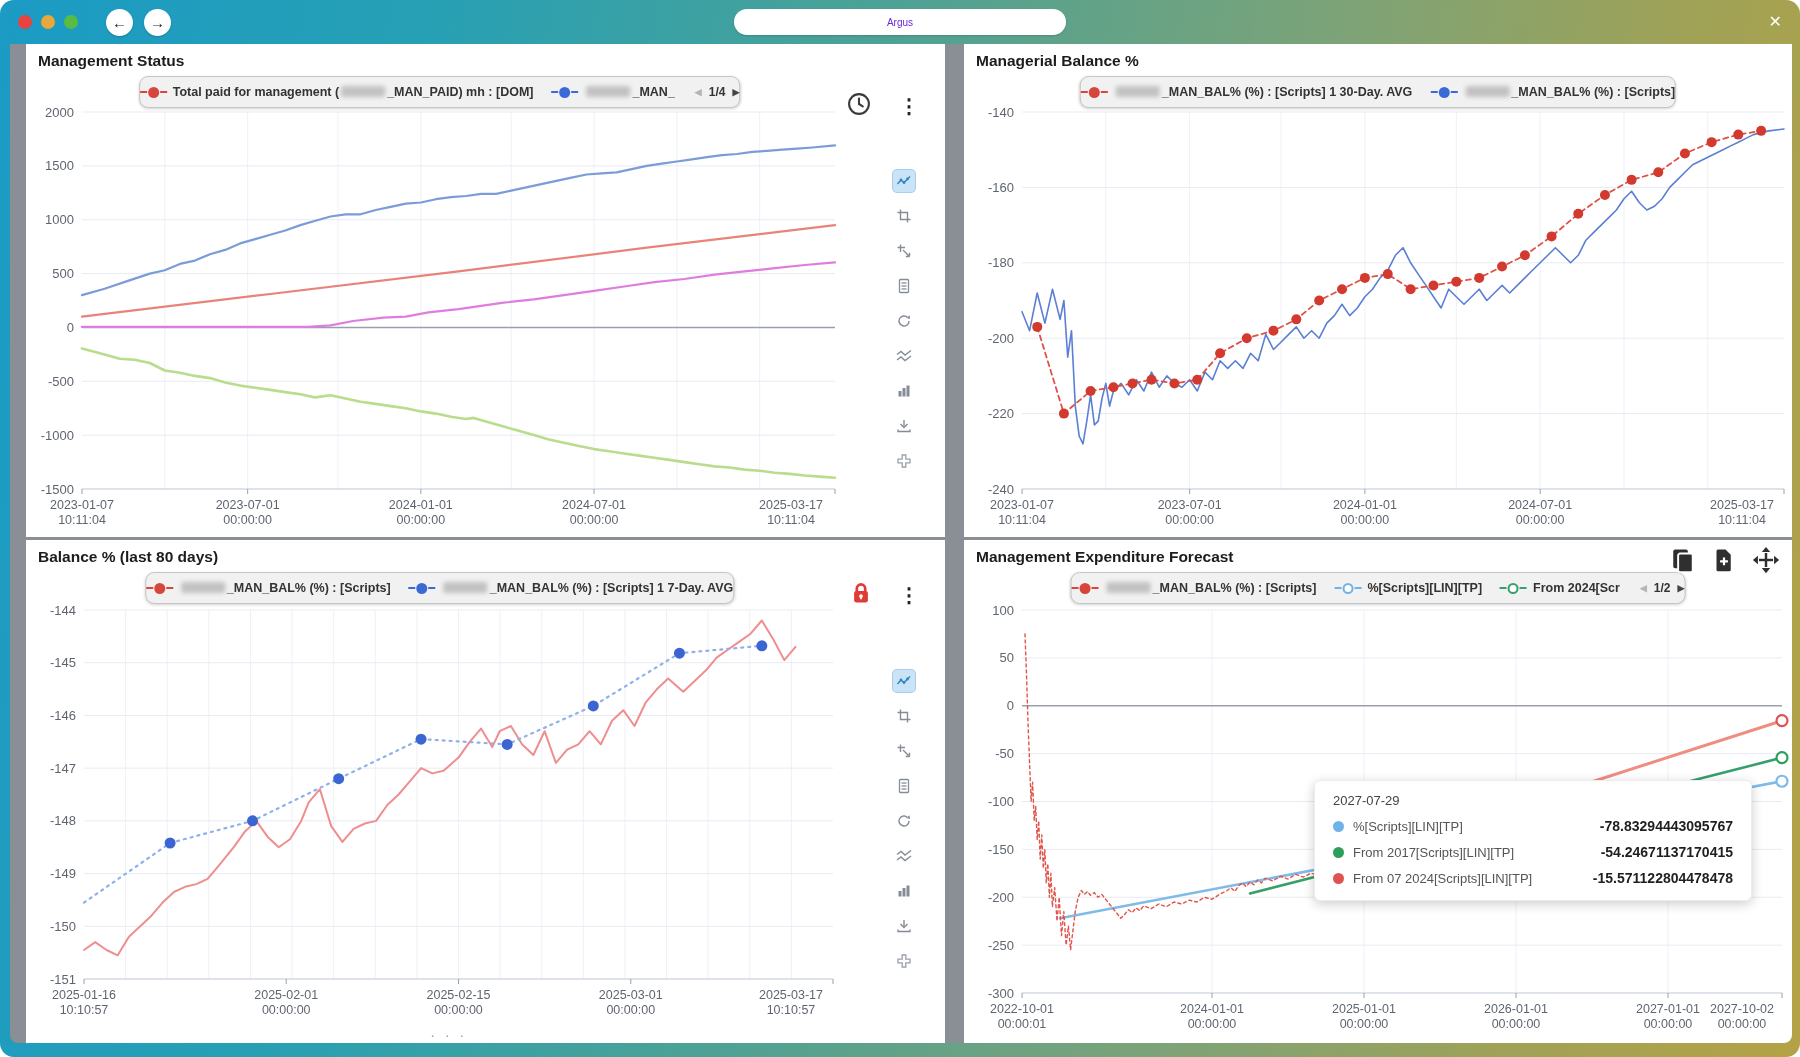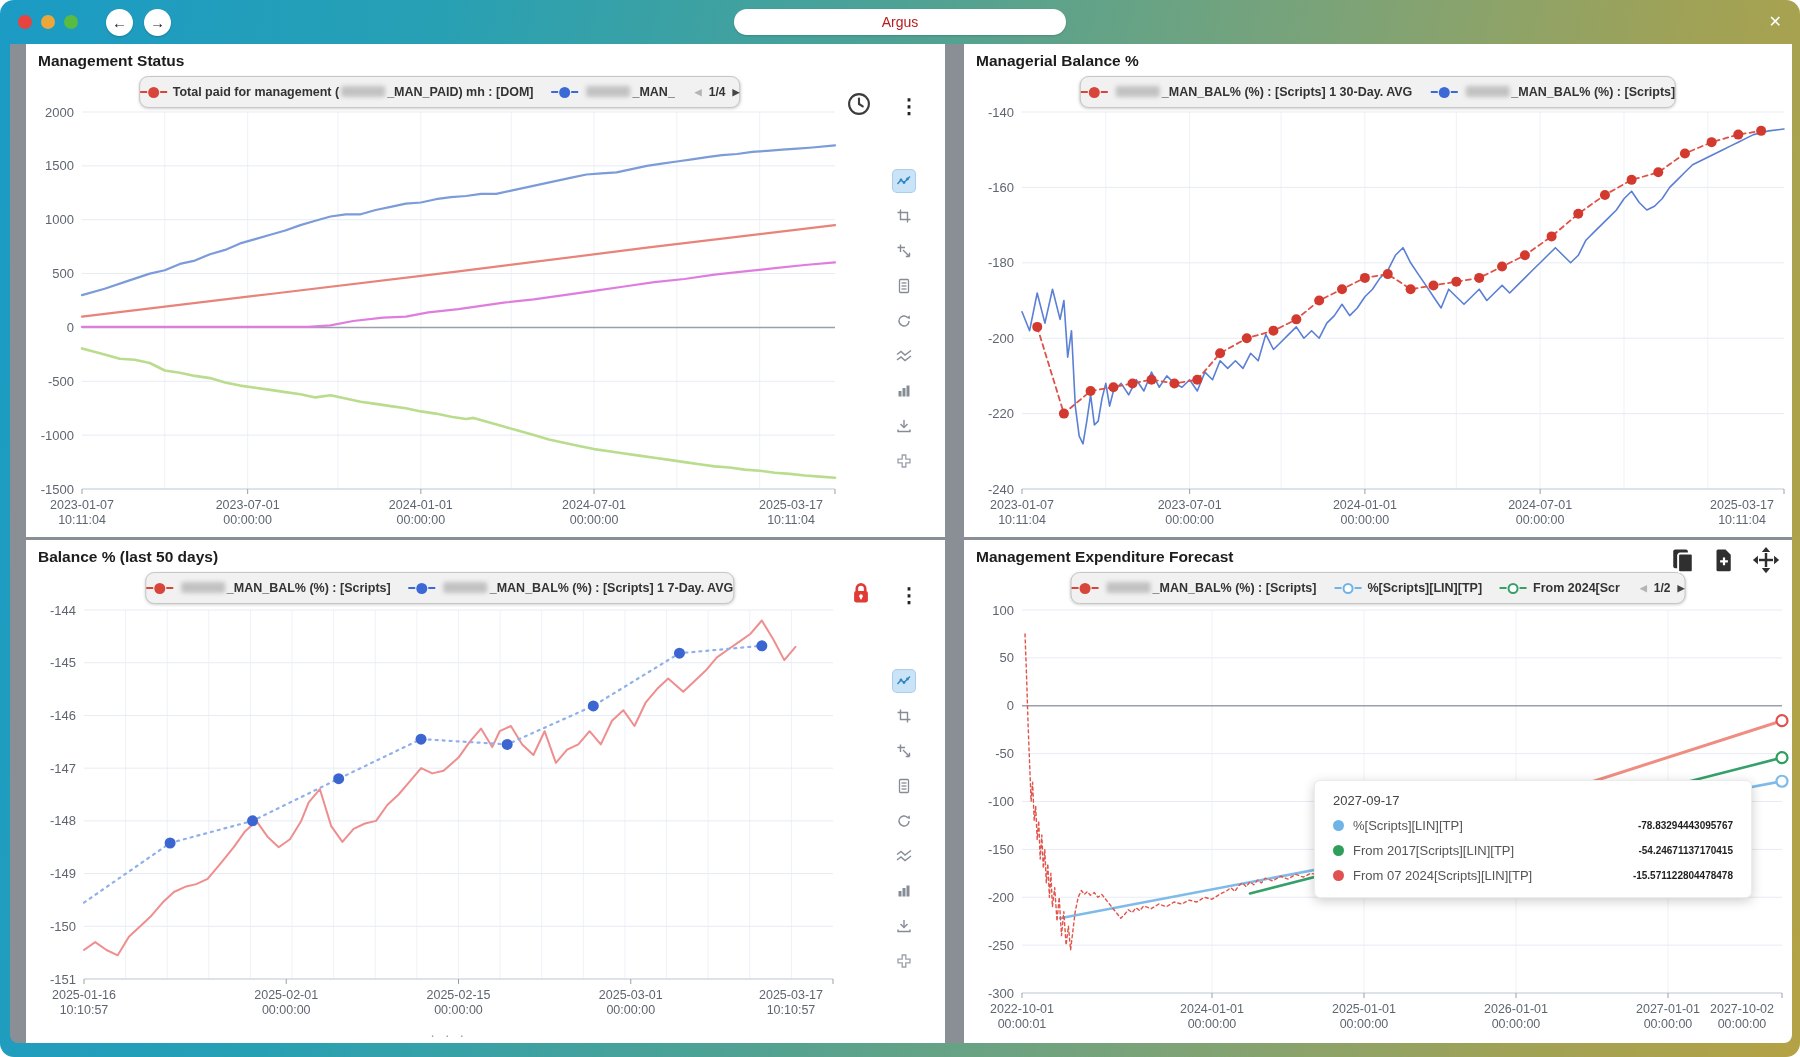--- a/index.html
+++ b/index.html
@@ -9,21 +9,21 @@
   .titlebar{height:44px;position:relative;display:flex;align-items:center;}
   .lights{display:flex;gap:9px;margin-left:18px;}
   .light{width:14px;height:14px;border-radius:50%;}
   .light.red{background:#e8433f;}
   .light.yellow{background:#e9a73c;}
   .light.green{background:#58bb42;}
   .navbtns{display:flex;gap:11px;margin-left:28px;}
   .navbtn{width:27px;height:27px;border-radius:50%;background:#fff;display:flex;align-items:center;justify-content:center;
     font-size:15px;color:#222;box-shadow:0 1px 2px rgba(0,0,0,.2);cursor:default;}
   .titlepill{position:absolute;left:50%;transform:translateX(-50%);width:332px;height:26px;background:#fff;border-radius:14px;
-    display:flex;align-items:center;justify-content:center;font-size:14px;color:#b91c1c;box-shadow:0 1px 2px rgba(0,0,0,.15);}
+    display:flex;align-items:center;justify-content:center;font-size:10px;color:#6d28d9;box-shadow:0 1px 2px rgba(0,0,0,.15);}
   .closebtn{position:absolute;right:18px;top:50%;transform:translateY(-50%);color:#fff;font-size:16px;line-height:1;}
   .content{position:absolute;top:44px;left:10px;right:8px;bottom:14px;background:#8a8f96;display:grid;
     grid-template-columns:935px 1fr;grid-template-rows:493px 1fr;gap:3px;border-radius:0 0 8px 8px;overflow:hidden;}
   .panel{background:#fff;position:relative;overflow:hidden;margin-left:16px;}
   .ptitle{position:absolute;top:8px;left:12px;font-size:15.5px;font-weight:bold;color:#1c1c1c;z-index:4;}
   .legend{position:absolute;top:32px;background:#f1f1f1;border:1px solid #c6c6c6;border-radius:9px;
     box-shadow:0 1px 3px rgba(0,0,0,.18);padding:8px 0;display:flex;align-items:center;gap:18px;
     font-size:12.5px;font-weight:600;color:#333;white-space:nowrap;z-index:5;}
   .legend.ctr{left:50%;transform:translateX(-50%);justify-content:flex-end;}
   .legend.ctrL{left:45%;transform:translateX(-50%);}
@@ -58,21 +58,21 @@
   svg text{font-family:"Liberation Sans",sans-serif;}
   .tooltip{position:absolute;left:350px;top:240px;width:400px;background:#fff;border:1px solid #ececec;border-radius:6px;
     box-shadow:0 3px 12px rgba(0,0,0,.2);padding:12px 18px 14px;z-index:8;}
   .tt-date{font-size:13px;color:#444;}
   .tt-row{display:flex;align-items:center;gap:9px;font-size:13px;color:#555;margin-top:10px;}
   .tt-dot{width:11px;height:11px;border-radius:50%;flex:none;}
   .tt-dot.b{background:#6fb4e8;}
   .tt-dot.g{background:#2e9e5b;}
   .tt-dot.r{background:#e05252;}
   .tt-name{flex:1;}
-  .tt-val{font-weight:bold;color:#1f1f1f;font-size:10px;}
+  .tt-val{font-weight:bold;color:#1f1f1f;font-size:14px;}
   .dots3{position:absolute;bottom:0px;left:44%;color:#9aa0aa;font-size:14px;letter-spacing:3px;z-index:4;}
 </style>
 </head>
 <body>
 
 <div class="window">
   <div class="titlebar">
     <div class="lights">
       <span class="light red"></span>
       <span class="light yellow"></span>
@@ -325,21 +325,21 @@
             <circle cx="661.6" cy="79.86" r="5" fill="#d33a2f" stroke="none" stroke-width="0"></circle>
             <circle cx="688.27" cy="72.32" r="5" fill="#d33a2f" stroke="none" stroke-width="0"></circle>
             <circle cx="714.9399999999999" cy="53.47" r="5" fill="#d33a2f" stroke="none" stroke-width="0"></circle>
             <circle cx="741.61" cy="42.16" r="5" fill="#d33a2f" stroke="none" stroke-width="0"></circle>
             <circle cx="768.28" cy="34.62" r="5" fill="#d33a2f" stroke="none" stroke-width="0"></circle>
             <circle cx="791.14" cy="30.85" r="5" fill="#d33a2f" stroke="none" stroke-width="0"></circle>
           </svg></div>
     </div>
 
     <div class="panel">
-      <div class="ptitle">Balance % (last 50 days)</div>
+      <div class="ptitle">Balance % (last 80 days)</div>
       <div class="legend ctrL">
         <span class="litem">
           <span class="lmark c-red">
               <i class="d"></i>
               <i class="c"></i>
               <i class="d"></i>
             </span>
           <span><span class="blur"></span><span>_MAN_BAL% (%) : [Scripts]</span></span>
         </span>
         <span class="litem">
@@ -583,21 +583,21 @@
             <text x="772" y="430" text-anchor="middle" fill="#5f6570" font-size="12.5">00:00:00</text>
             <path d="M90.0 320.3L812.0 183.2" fill="none" stroke="#7fbbe8" stroke-width="2.6" stroke-linejoin="round" stroke-linecap="round"></path>
             <path d="M280.0 295.4L812.0 159.7" fill="none" stroke="#35a06a" stroke-width="2.6" stroke-linejoin="round" stroke-linecap="round"></path>
             <path d="M55.0 35.9L56.6 79.0L58.1 126.9L59.6 165.2L61.1 203.5L62.6 184.3L64.2 222.7L65.7 208.3L67.2 241.8L68.7 222.7L70.2 261.0L71.8 237.0L73.3 270.5L74.8 251.4L76.3 284.9L77.8 265.7L79.4 299.3L80.9 275.3L82.4 308.8L84.7 289.7L87.0 323.2L89.2 299.3L91.5 337.6L93.8 313.6L96.1 347.1L98.4 328.0L100.6 351.9L102.9 332.8L105.2 313.6L108.2 299.3L111.3 292.5L114.3 296.4L117.4 293.5L120.4 297.3L124.2 294.5L128.0 299.3L131.8 296.4L135.6 301.2L139.4 306.0L143.2 310.7L147.0 315.5L150.8 320.3L154.6 316.5L158.4 311.7L162.2 314.6L166.0 309.8L169.8 312.7L173.6 307.9L181.2 310.7L188.8 306.0L196.4 308.8L204.0 304.0L211.6 306.0L219.2 302.1L226.8 304.0L234.4 299.3L242.0 301.2L249.6 296.4L257.2 292.5L261.0 289.7L264.8 293.5L268.6 287.8L272.4 284.9L276.2 288.7L280.0 283.9L283.8 286.8L287.6 282.0L291.4 284.9L295.2 280.1L302.8 283.0L310.4 278.2L318.0 281.1L325.6 276.3L333.2 279.1L340.8 275.3L348.4 277.2L356.0 273.4L363.6 275.3L371.2 272.4L378.8 274.4L386.4 270.5L394.0 272.4" fill="none" stroke="#e2544a" stroke-width="1.4" stroke-linejoin="round" stroke-linecap="round" stroke-dasharray="3 3"></path>
             <path d="M447.2 239.9L812.0 122.7" fill="none" stroke="#ef8d80" stroke-width="3" stroke-linejoin="round" stroke-linecap="round"></path>
             <circle cx="812" cy="183.22972499999997" r="5.5" fill="#fff" stroke="#7fbbe8" stroke-width="2.2"></circle>
             <circle cx="812" cy="159.694375" r="5.5" fill="#fff" stroke="#2e9e5b" stroke-width="2.2"></circle>
             <circle cx="812" cy="122.65827499999999" r="5.5" fill="#fff" stroke="#e05252" stroke-width="2.2"></circle>
           </svg></div>
       <div class="tooltip">
-        <div class="tt-date">2027-09-17</div>
+        <div class="tt-date">2027-07-29</div>
         <div class="tt-row">
           <span class="tt-dot b"></span>
           <span class="tt-name">%[Scripts][LIN][TP]</span>
           <span class="tt-val">-78.83294443095767</span>
         </div>
         <div class="tt-row">
           <span class="tt-dot g"></span>
           <span class="tt-name">From 2017[Scripts][LIN][TP]</span>
           <span class="tt-val">-54.24671137170415</span>
         </div>

